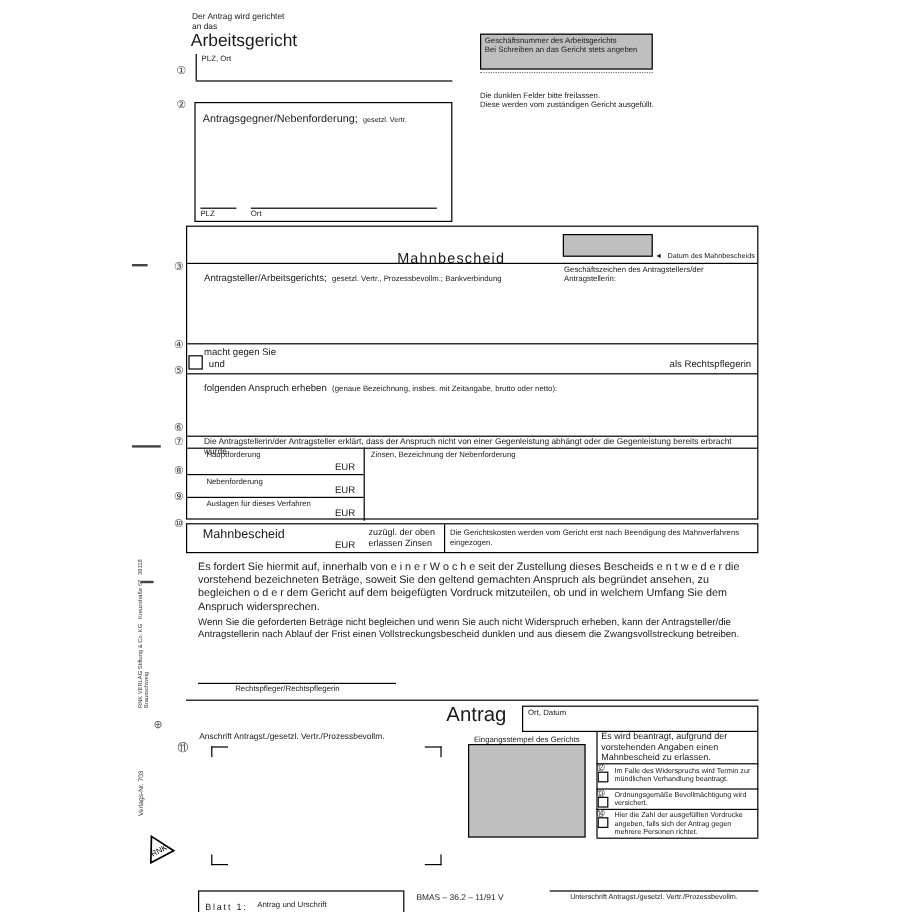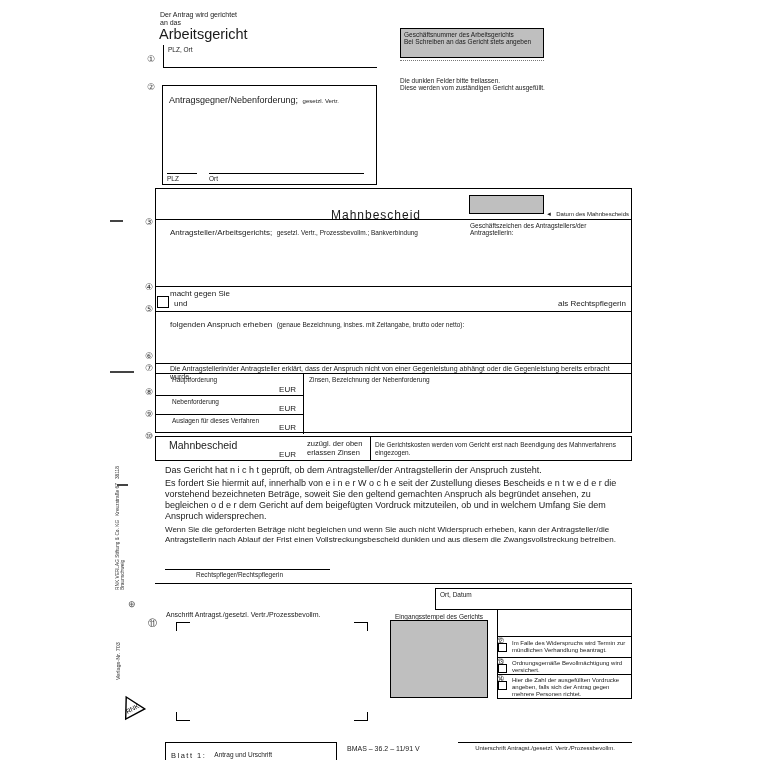--- a/index.html
+++ b/index.html
@@ -146,48 +146,49 @@
     <div class="abs b t8 right" style="left:95px;top:13px;width:45px;">EUR</div>
     <div class="abs" style="left:110px;top:2px;width:38px;height:10px;"></div>
     <div class="abs b t75" style="left:151px;top:3px;">zuzügl. der oben</div>
     <div class="abs b t75" style="left:151px;top:12px;">erlassen Zinsen</div>
     <div class="abs vl" style="left:214px;top:0;height:100%;"></div>
     <div class="abs t65" style="left:219px;top:4px;">Die Gerichtskosten werden vom Gericht erst nach Beendigung des Mahnverfahrens</div>
     <div class="abs t65" style="left:219px;top:12px;">eingezogen.</div>
   </div>
 
   <div class="abs" style="left:165px;top:465px;width:468px;">
-    <div class="b t9">Das Gericht hat n i c h t geprüft, ob dem Antragsteller/der Antragstellerin der Anspruch zusteht.</div>
     <div class="b t9" style="margin-top:2px;">Es fordert Sie hiermit auf, innerhalb von e i n e r  W o c h e  seit der Zustellung dieses Bescheids  e n t w e d e r  die vorstehend bezeichneten Beträge, soweit Sie den geltend gemachten Anspruch als begründet ansehen, zu begleichen  o d e r  dem Gericht auf dem beigefügten Vordruck mitzuteilen, ob und in welchem Umfang Sie dem Anspruch widersprechen.</div>
     <div class="t8" style="margin-top:3px;line-height:10px;">
       <span>Wenn Sie die geforderten Beträge nicht begleichen und wenn Sie auch nicht Widerspruch erheben, kann der Antragsteller/die Antragstellerin nach Ablauf der Frist einen </span><span class="b">Vollstreckungsbescheid</span><span> dunklen und aus diesem die Zwangsvollstreckung betreiben.</span>
     </div>
   </div>
 
   <div class="abs hl" style="left:165px;top:569px;width:165px;"></div>
   <div class="abs t65" style="left:196px;top:571px;">Rechtspfleger/Rechtspflegerin</div>
 
   <div class="abs hl2" style="left:155px;top:583px;width:477px;"></div>
+  <div class="abs b t17 center" style="left:327px;top:587px;width:140px;">Antrag</div>
   <div class="abs box" style="left:435px;top:588px;width:197px;height:22px;">
     <div class="t65" style="padding:2px 0 0 4px;">Ort, Datum</div>
   </div>
 
   <div class="abs b t7" style="left:166px;top:611px;">Anschrift Antragst./gesetzl. Vertr./Prozessbevollm.</div>
   <div class="abs corner c-tl" style="left:176px;top:622px;"></div>
   <div class="abs corner c-tr" style="left:354px;top:622px;"></div>
   <div class="abs corner c-bl" style="left:176px;top:712px;"></div>
   <div class="abs corner c-br" style="left:354px;top:712px;"></div>
   <div class="abs" style="left:178px;top:624px;width:188px;height:86px;"></div>
 
   <div class="abs b t65 center" style="left:388px;top:613px;width:102px;">Eingangsstempel des Gerichts</div>
   <div class="abs box gray" style="left:390px;top:620px;width:98px;height:78px;"></div>
 
   <div class="abs vl" style="left:497px;top:610px;height:88px;"></div>
   <div class="abs vl" style="left:631px;top:610px;height:88px;"></div>
   <div class="abs hl" style="left:497px;top:698px;width:135px;"></div>
+  <div class="abs t75" style="left:501px;top:610px;width:127px;">Es wird beantragt, aufgrund der vorstehenden Angaben einen Mahnbescheid zu erlassen.</div>
   <div class="abs hl" style="left:497px;top:636px;width:135px;"></div>
   <div class="abs circ" style="left:497px;top:636px;font-size:7px;">⑫</div>
   <div class="abs cb" style="left:498px;top:643px;width:9px;height:9px;"></div>
   <div class="abs t6" style="left:512px;top:640px;width:117px;">Im Falle des Widerspruchs wird Termin zur mündlichen Verhandlung beantragt.</div>
   <div class="abs hl" style="left:497px;top:657px;width:135px;"></div>
   <div class="abs circ" style="left:497px;top:657px;font-size:7px;">⑬</div>
   <div class="abs cb" style="left:498px;top:664px;width:9px;height:9px;"></div>
   <div class="abs t6" style="left:512px;top:660px;width:117px;">Ordnungsgemäße Bevollmächtigung wird versichert.</div>
   <div class="abs hl" style="left:497px;top:674px;width:135px;"></div>
   <div class="abs circ" style="left:497px;top:674px;font-size:7px;">⑭</div>

